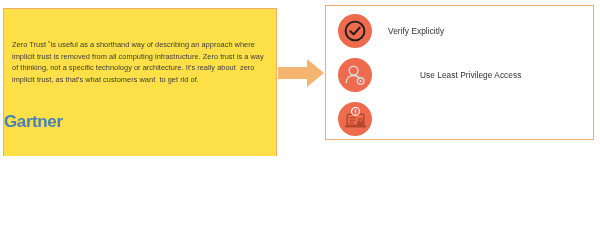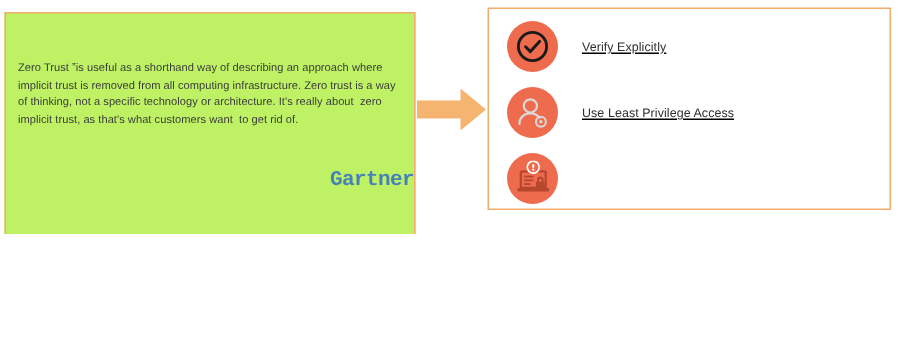--- a/index.html
+++ b/index.html
@@ -24,21 +24,21 @@
 
   
   .quote-panel {
     position: absolute;
     left: 3px;
     top: 8px;
     width: 274px;
     height: 152px;
     box-sizing: border-box;
     border: 1.5px solid #f2ac6a;
-    background: #bef264;
+    background: #fde047;
   }
 
   .quote-text {
     position: absolute;
     left: 8px;
     top: 30px;
     width: 258px;
     font-size: 7.4px;
     line-height: 11.5px;
     color: #3b3b3b;
@@ -46,26 +46,26 @@
     text-align: left;
     white-space: pre-wrap;
     font-family: "Liberation Sans", sans-serif;
   }
 
   .gartner-logo {
     position: absolute;
     left: 0;
     right: 0;
     top: 103px;
-    text-align: right;
-    font-size: 14px;
+    text-align: left;
+    font-size: 17px;
     font-weight: bold;
     color: #4682b8;
     letter-spacing: -0.4px;
-    font-family: Liberation Mono, monospace;
+    font-family: Liberation Sans, sans-serif;
   }
 
   
   .arrow {
     position: absolute;
     left: 278px;
     top: 58px;
     width: 47px;
     height: 30px;
   }
@@ -83,24 +83,23 @@
     background: #ffffff;
   }
 
   .principle-row {
     position: absolute;
     left: 0;
     width: 100%;
     height: 44px;
     display: flex;
     align-items: center;
-    text-decoration: underline;
   }
   .principle-row.r0 { top: 3px; }
-  .principle-row.r1 { top: 47px; }
+  .principle-row.r1 { top: 47px; gap: 32px; }
   .principle-row.r2 { top: 91px; }
 
   .principle-icon {
     flex: 0 0 auto;
     width: 34px;
     height: 34px;
     margin-left: 12px;
     border-radius: 50%;
     background: #ee6b4d;
     display: flex;

